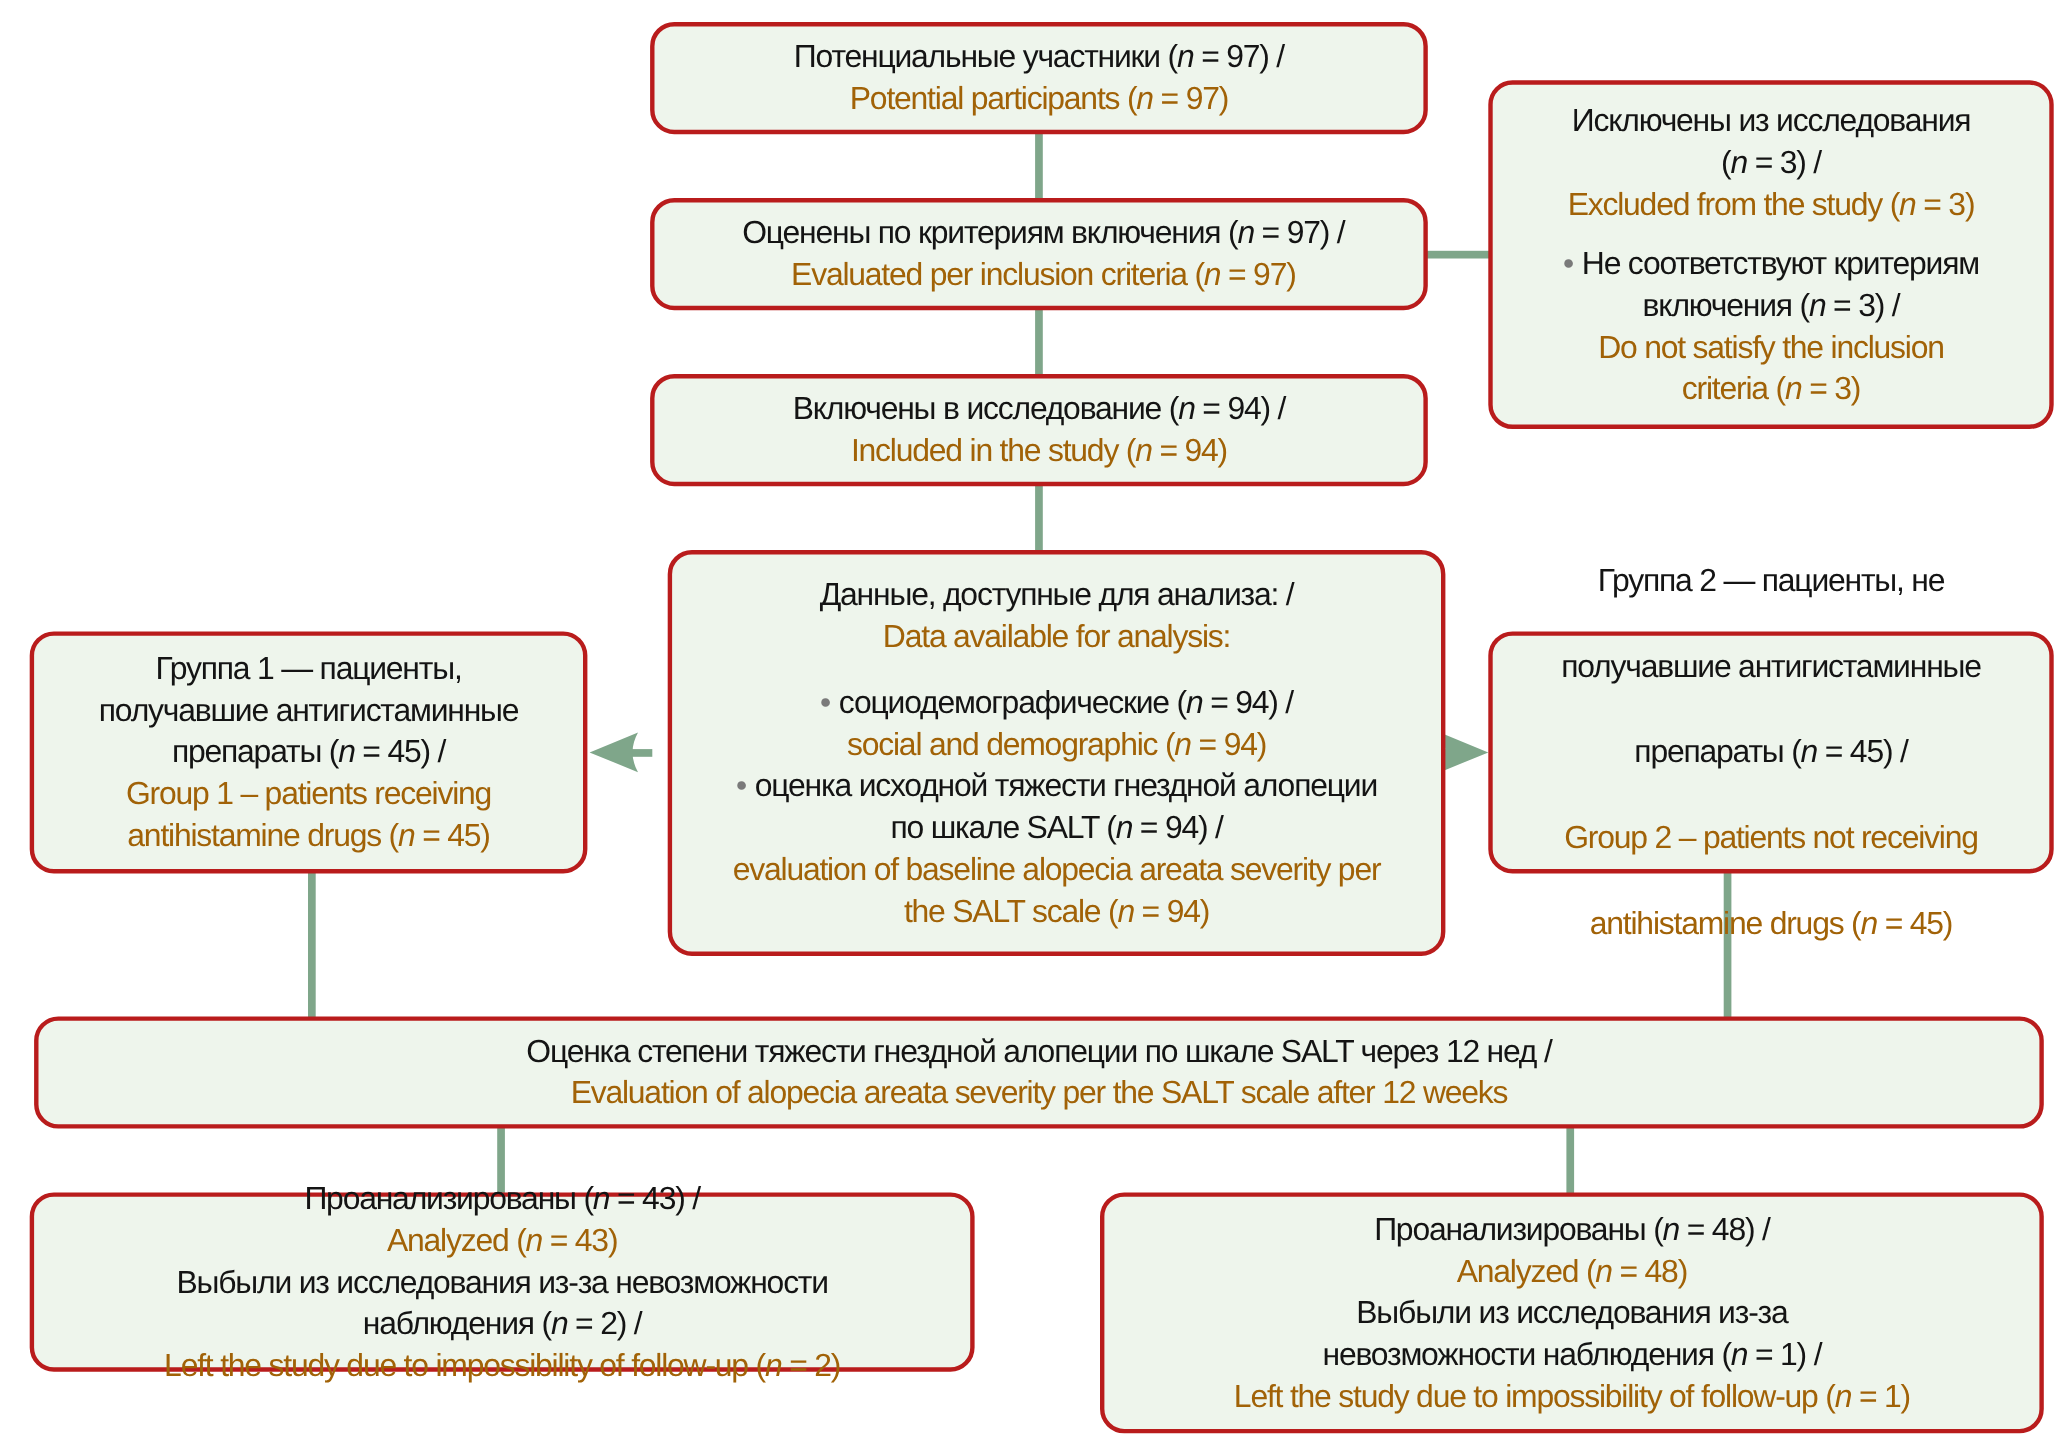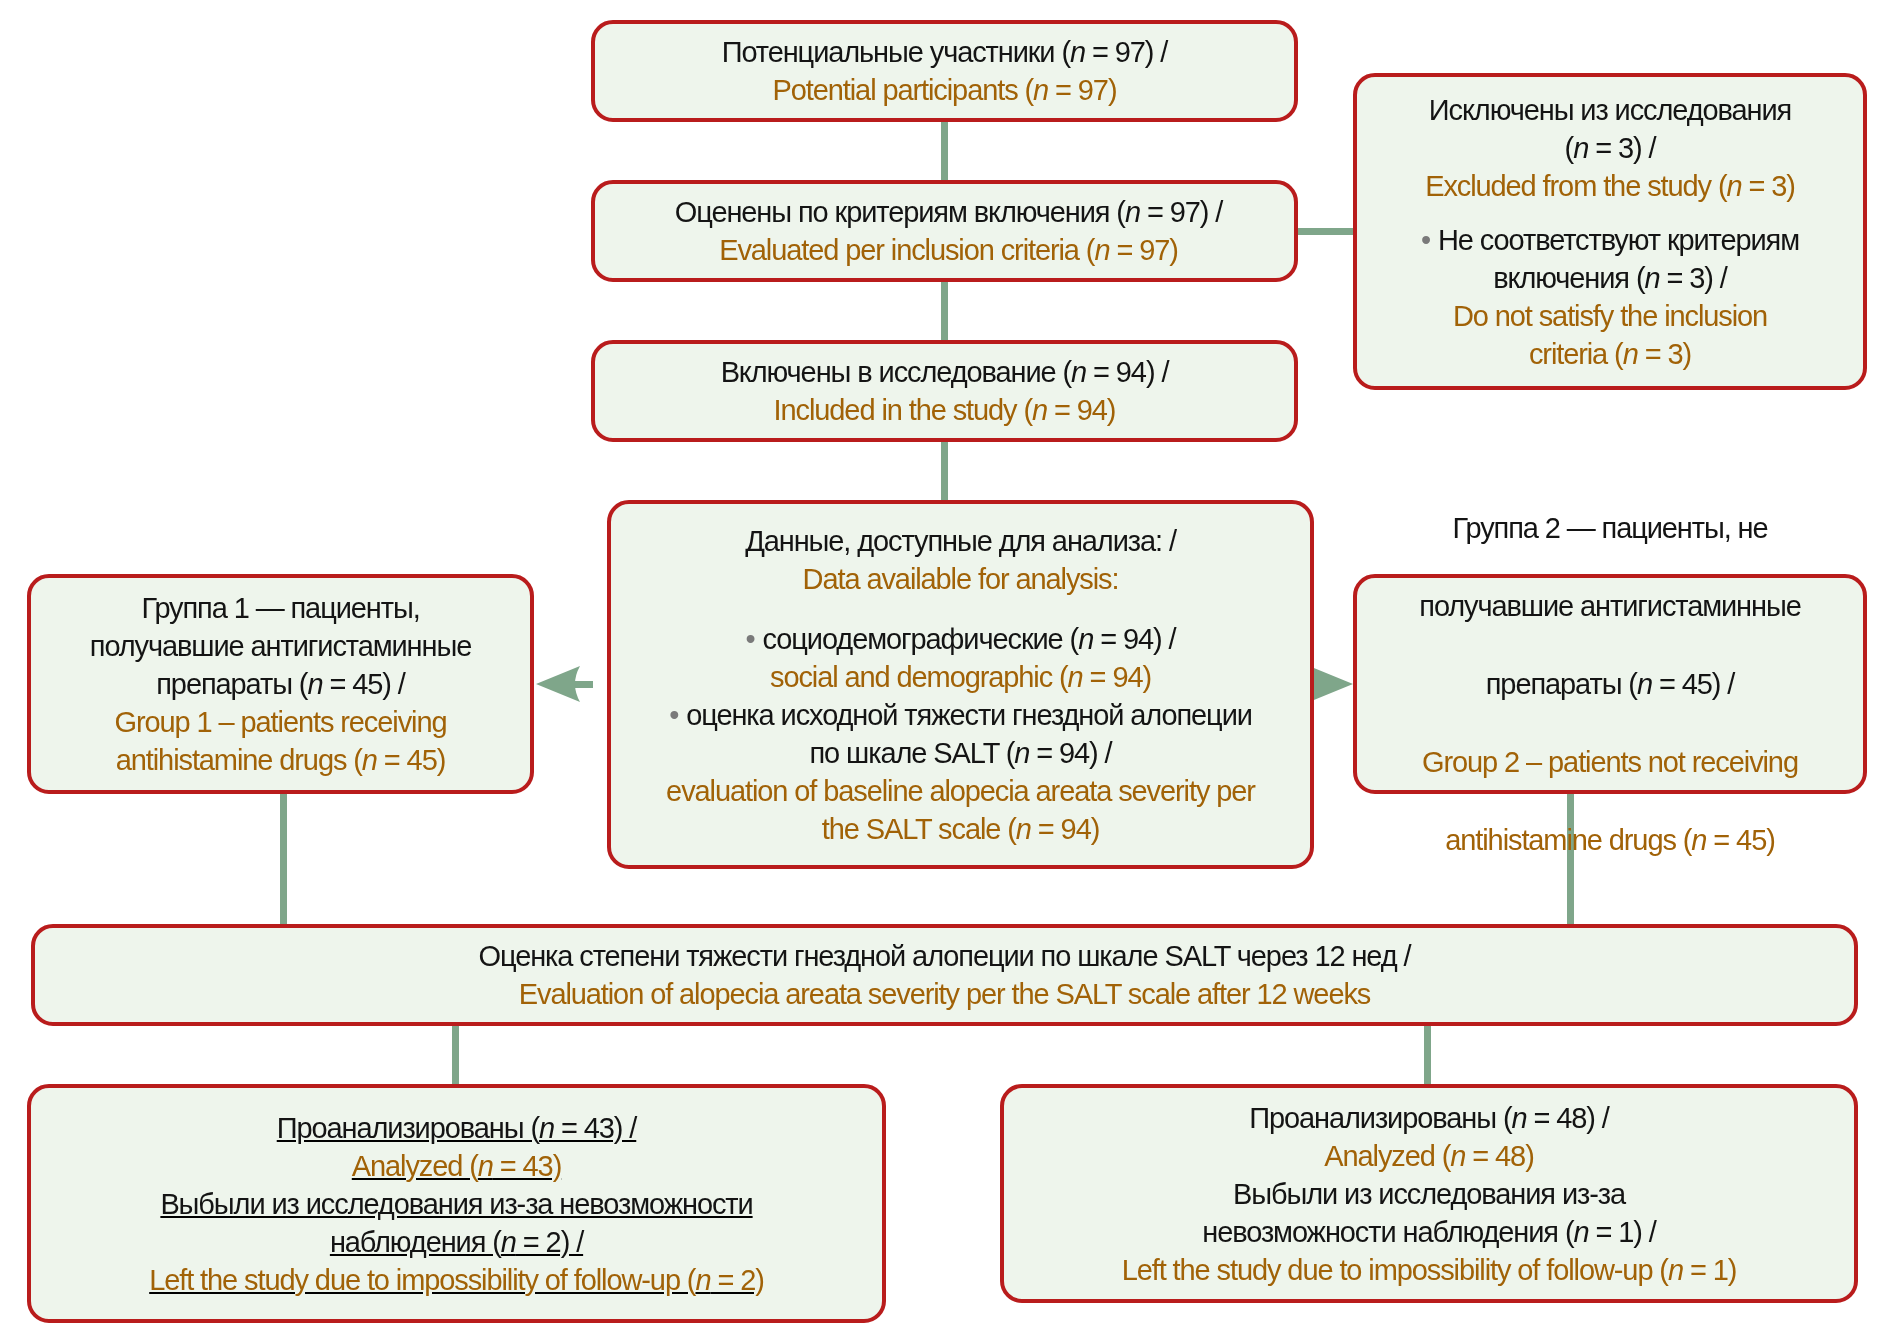--- a/index.html
+++ b/index.html
@@ -97,21 +97,21 @@
   <div class="ru">препараты (<i>n</i> = 45) /</div>
   <div class="en">Group 2 – patients not receiving</div>
   <div class="en">antihistamine drugs (<i>n</i> = 45)</div>
 </div>
 
 <div class="box" style="left:31px;top:924px;width:1827px;height:102px;text-align:right;">
   <div class="ru">Оценка степени тяжести гнездной алопеции по шкале SALT через 12 нед /</div>
   <div class="en">Evaluation of alopecia areata severity per the SALT scale after 12 weeks</div>
 </div>
 
-<div class="box" style="left:27px;top:1084px;width:859px;height:239px;text-decoration:underline;">
+<div class="box" style="left:27px;top:1084px;width:859px;height:163px;">
   <div class="ru">Проанализированы (<i>n</i> = 43) /</div>
   <div class="en">Analyzed (<i>n</i> = 43)</div>
   <div class="ru">Выбыли из исследования из-за невозможности</div>
   <div class="ru">наблюдения (<i>n</i> = 2) /</div>
   <div class="en">Left the study due to impossibility of follow-up (<i>n</i> = 2)</div>
 </div>
 
 <div class="box" style="left:1000px;top:1084px;width:858px;height:219px;">
   <div class="ru">Проанализированы (<i>n</i> = 48) /</div>
   <div class="en">Analyzed (<i>n</i> = 48)</div>

